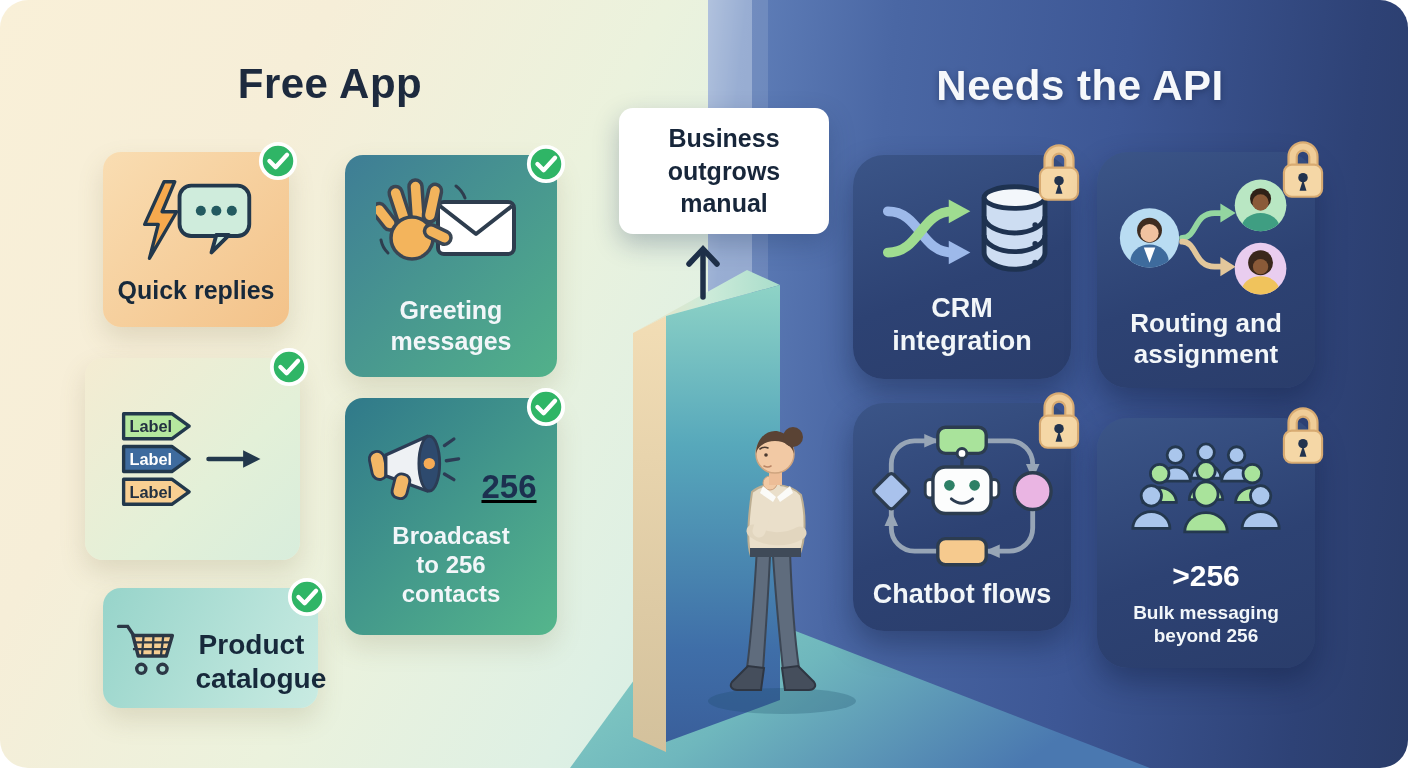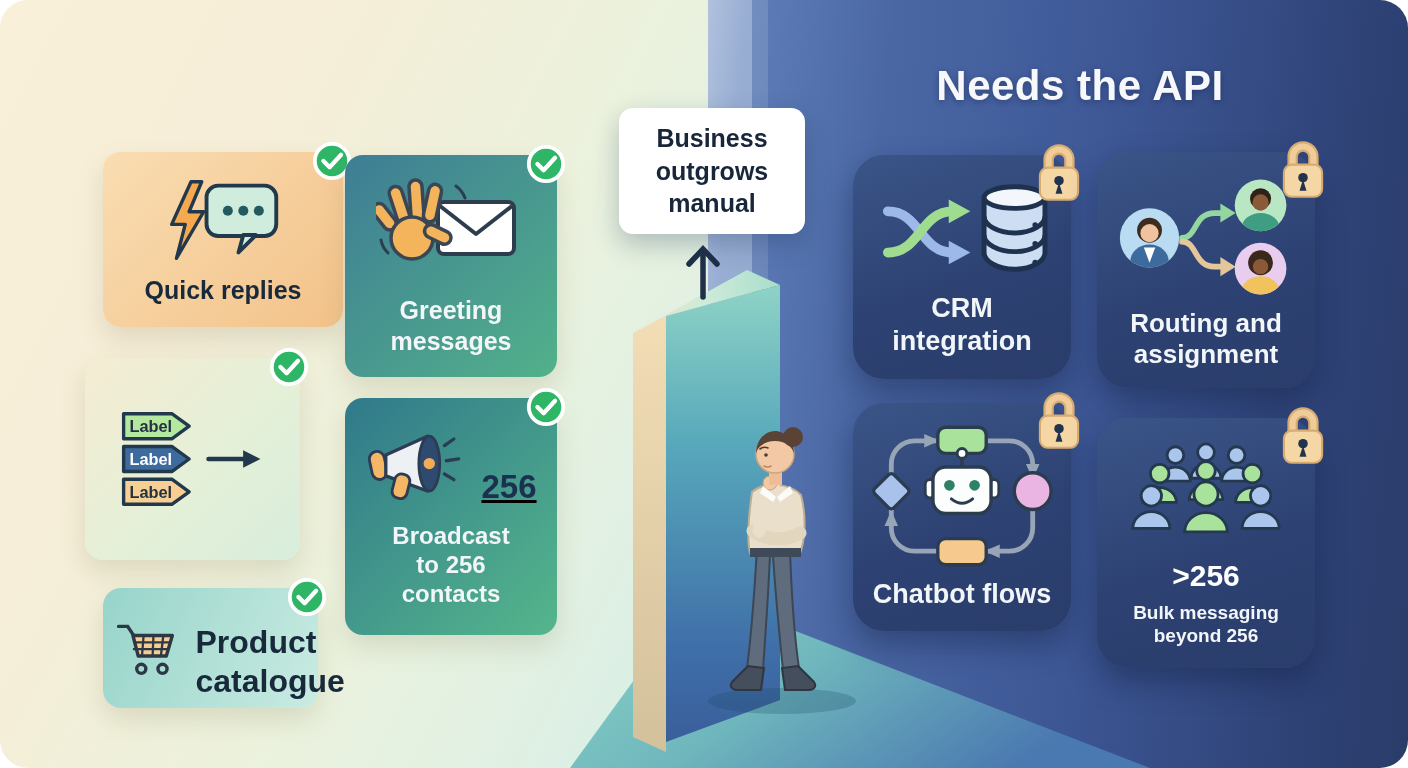--- a/index.html
+++ b/index.html
@@ -17,34 +17,34 @@
 
   .scene{position:absolute;left:0;top:0;width:1408px;height:768px;pointer-events:none;}
 
   
   .title{position:absolute;font-weight:700;font-size:42px;letter-spacing:0.5px;text-align:center;}
   .title-free{left:0;top:60px;width:660px;color:#1d2a3e;}
   .title-api{left:850px;top:62px;width:460px;color:#f6f8fb;text-shadow:0 2px 6px rgba(10,20,45,0.35);}
 
   
   .callout{position:absolute;left:619px;top:108px;width:170px;background:#ffffff;border-radius:14px;
-    padding:14px 8px;box-shadow:0 10px 26px rgba(30,50,90,0.28);
+    padding:14px 20px;box-shadow:0 10px 26px rgba(30,50,90,0.28);
     font-weight:700;font-size:25px;line-height:1.3;color:#17263a;text-align:center;}
 
   
   .card{position:absolute;border-radius:18px;display:flex;flex-direction:column;align-items:center;
     justify-content:space-evenly;box-sizing:border-box;padding:12px 10px;}
   .card-light{box-shadow:0 12px 26px rgba(120,110,70,0.18);}
   .card-dark{background:linear-gradient(160deg,#3b5588 0%,#2d4273 55%,#2a3d6b 100%);
     box-shadow:0 14px 30px rgba(10,20,50,0.35);border-radius:31px;}
   .card-label{font-weight:600;text-align:center;line-height:1.22;}
   .lbl-dark{color:#17293b;}
   .lbl-light{color:#f2f6f9;}
 
-  .card-quick{left:103px;top:152px;width:240px;height:175px;background:linear-gradient(135deg,#f9ddb2,#f3c289);}
+  .card-quick{left:103px;top:152px;width:186px;height:175px;background:linear-gradient(135deg,#f9ddb2,#f3c289);}
   .card-greeting{left:345px;top:155px;width:212px;height:222px;background:linear-gradient(135deg,#3e7d95,#52b18a);gap:16px;}
   .card-labelp{left:85px;top:358px;width:215px;height:202px;background:linear-gradient(135deg,#f4ecd2 0%,#e3f0d8 60%,#d8eddc 100%);}
   .card-broadcast{left:345px;top:398px;width:212px;height:237px;background:linear-gradient(135deg,#30798a,#55b68c);}
   .card-product{left:103px;top:588px;width:215px;height:120px;background:linear-gradient(115deg,#97d4ca,#c9ebe2);
     flex-direction:row;justify-content:center;gap:10px;}
   .card-crm{left:853px;top:155px;width:218px;height:224px;}
   .card-routing{left:1097px;top:152px;width:218px;height:236px;}
   .card-chatbot{left:853px;top:403px;width:218px;height:228px;}
   .card-bulk{left:1097px;top:418px;width:218px;height:250px;}
 
@@ -139,20 +139,21 @@
 
       <circle cx="775" cy="454" r="19" fill="#f2c9a4" stroke="#cfa57f" stroke-width="1.5"></circle>
       <path d="M756,454 c0,-14 9,-23 19,-23 c10,0 19,9 19,23 c-1,-7 -9,-13 -19,-13 c-10,0 -18,6 -19,13 z" fill="#5a4334"></path>
       <circle cx="793" cy="437" r="10" fill="#5a4334"></circle>
       <circle cx="766" cy="455" r="1.8" fill="#4a3a30"></circle>
       <path d="M760,449 q4,-3 8,-1" stroke="#4a3a30" stroke-width="1.6" fill="none" stroke-linecap="round"></path>
       <path d="M764,466 q4,2 7,0" stroke="#b98565" stroke-width="1.6" fill="none" stroke-linecap="round"></path>
     </g>
   </svg>
 
+  <div class="title title-free">Free App</div>
   <div class="title title-api">Needs the API</div>
 
   <div class="callout">Business outgrows manual</div>
 
   <div class="card card-light card-quick">
     <svg width="126" height="92" viewBox="0 0 130 95">
       <rect x="48" y="12" width="72" height="52" rx="12" fill="#cfecdc" stroke="#22384c" stroke-width="4"></rect>
       <path d="M86,63 l-5,18 l18,-18 z" fill="#cfecdc" stroke="#22384c" stroke-width="4" stroke-linejoin="round"></path>
       <circle cx="70" cy="38" r="5.2" fill="#235a60"></circle>
         <circle cx="86" cy="38" r="5.2" fill="#235a60"></circle>
@@ -245,21 +246,21 @@
       <g stroke="#2c3846" stroke-width="3">
         <path d="M39,27 l-2,25"></path>
           <path d="M52,27 l-1,25"></path>
           <path d="M65,27 l-3,25"></path>
         <path d="M27,35 h47"></path>
           <path d="M25,44 h45"></path>
       </g>
       <circle cx="36" cy="70" r="6" fill="none" stroke="#2c3846" stroke-width="4.5"></circle>
       <circle cx="64" cy="70" r="6" fill="none" stroke="#2c3846" stroke-width="4.5"></circle>
     </svg>
-    <div class="card-label lbl-dark" style="font-size:32px;max-width:112px;margin-top:28px;">Product catalogue</div>
+    <div class="card-label lbl-dark" style="font-size:28px;max-width:112px;margin-top:28px;">Product catalogue</div>
     <div class="check">
       <svg viewBox="0 0 44 44" width="42" height="42">
           <circle cx="22" cy="22" r="18" fill="#2fb566" stroke="#ffffff" stroke-width="4"></circle>
           <path d="M13,22 l6.5,6.5 l12,-13" stroke="#ffffff" stroke-width="4.5" fill="none" stroke-linecap="round" stroke-linejoin="round"></path>
         </svg>
     </div>
   </div>
 
   <div class="card card-dark card-crm">
     <svg width="172" height="108" viewBox="0 0 175 110">

